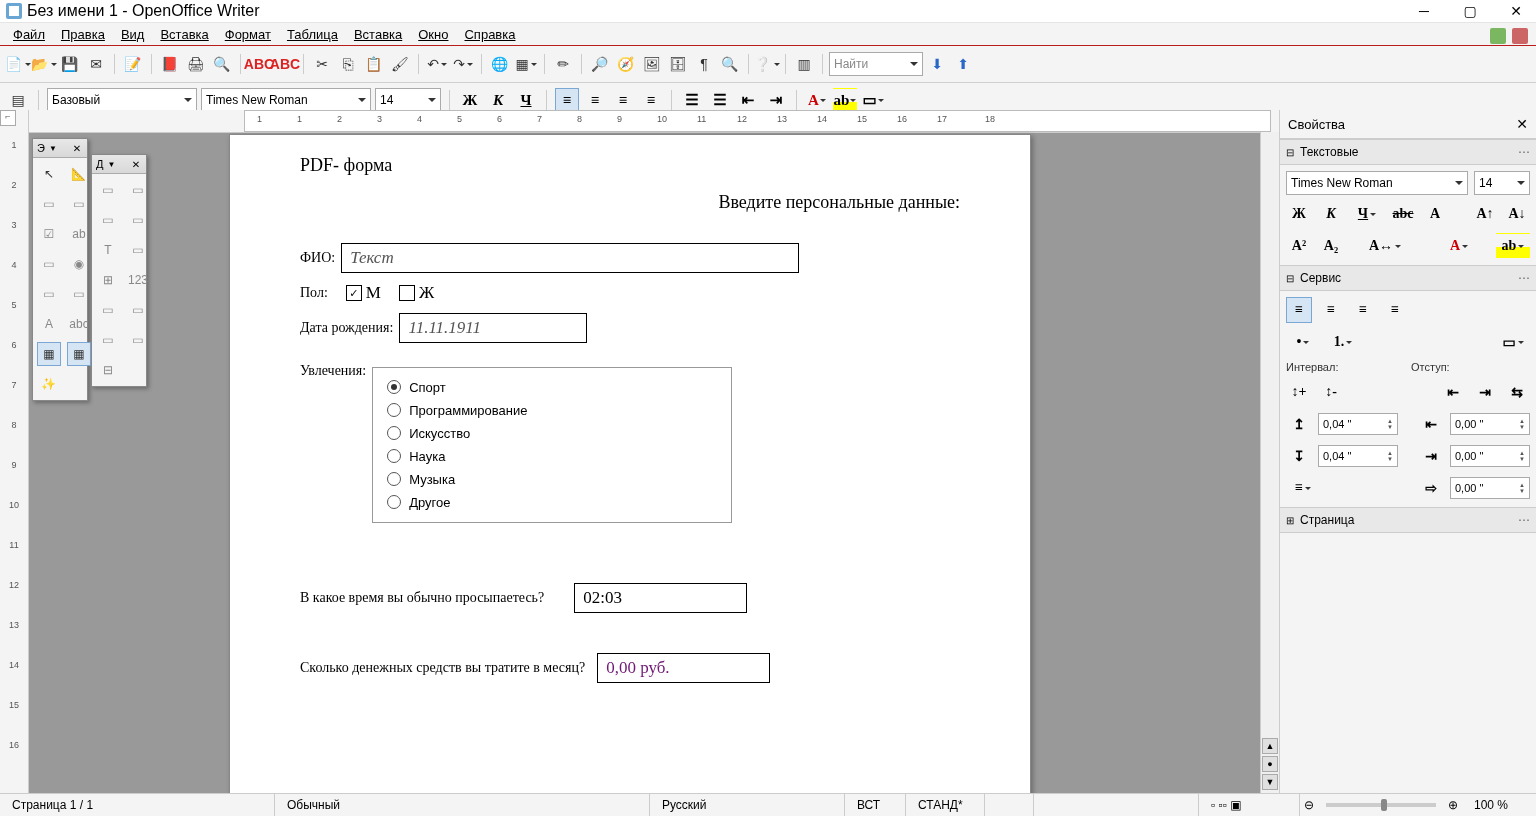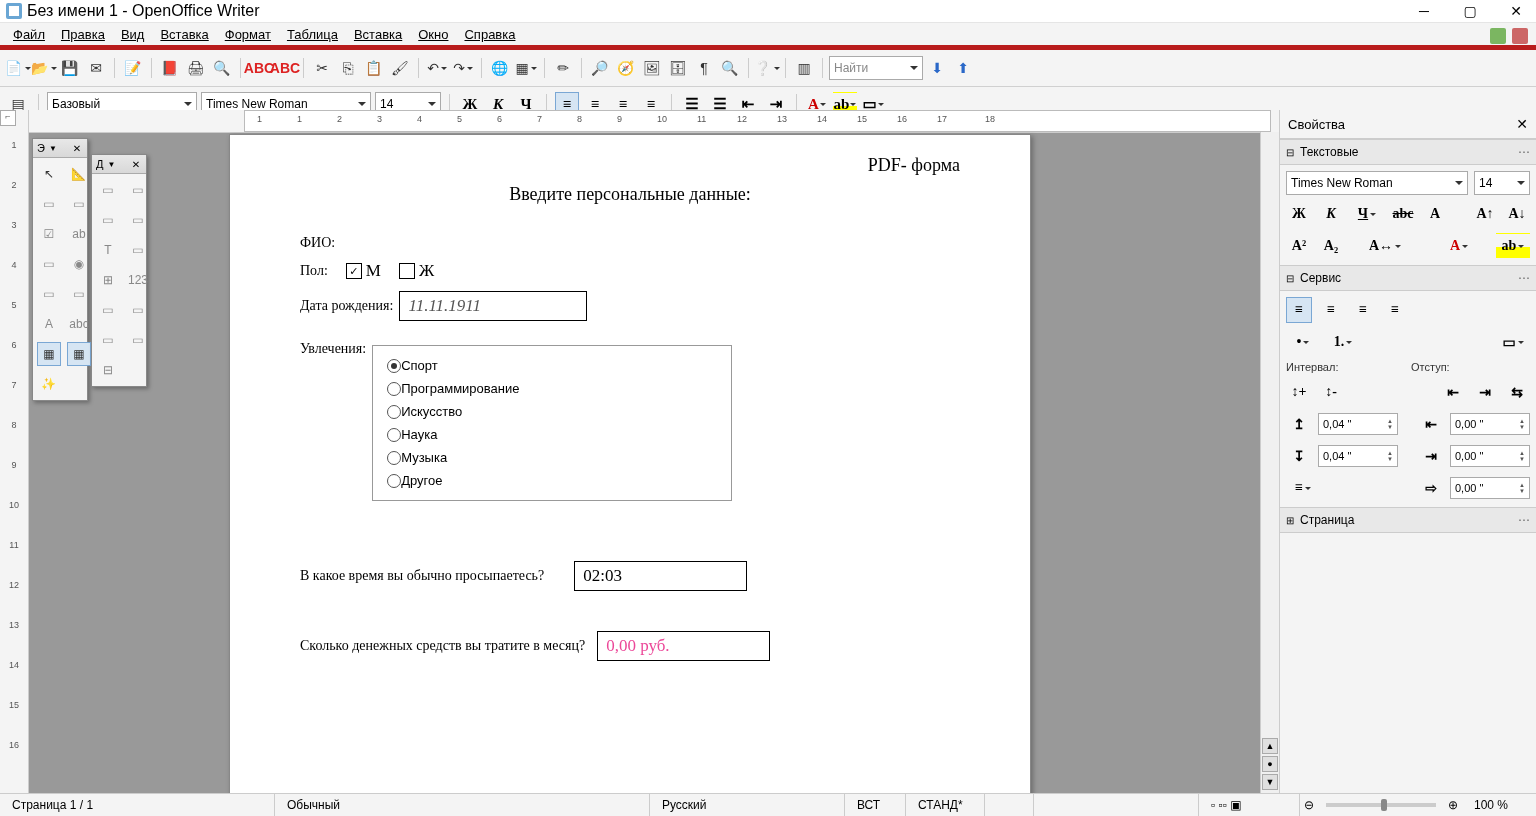--- a/index.html
+++ b/index.html
@@ -2,21 +2,21 @@
 <html><head>
 <meta charset="utf-8">
 <style>
 html,body{margin:0;padding:0;font-family:"Segoe UI",Tahoma,Arial,sans-serif;font-size:12px;color:#000;background:#fff;overflow:hidden;width:1536px;height:816px}
 .titlebar{height:22px;background:#fff;display:flex;align-items:center;padding:0 6px;border-bottom:1px solid #e5e5e5}
 .titlebar .icon{width:16px;height:16px;margin-right:5px;background:#6aa6d4;border-radius:2px;position:relative}
 .titlebar .icon::after{content:"";position:absolute;inset:3px;background:#fff}
 .titlebar-title{flex:1;font-size:16px}
 .winbtns{display:flex;gap:18px;font-size:14px}
 .winbtn{width:28px;text-align:center;cursor:default}
-.menubar{height:22px;display:flex;align-items:center;gap:2px;padding:0 6px;background:#f4f4f4;border-bottom:5px solid #b91c1c}
+.menubar{height:22px;display:flex;align-items:center;gap:2px;padding:0 6px;background:#f4f4f4;border-bottom:1px solid #b91c1c}
 .menuitem{padding:2px 7px;cursor:default;font-size:13px}
 .menuitem .hot{text-decoration:underline}
 .ext-icons{position:absolute;right:8px;top:28px;display:flex;gap:6px}
 .ext-icons span{width:16px;height:16px;background:#7bb661;border-radius:2px}
 .ext-icons span:last-child{background:#c66}
 .toolbar{height:32px;display:flex;align-items:center;padding:2px 6px;background:#f4f4f4;border-bottom:1px solid #d0d0d0;gap:2px}
 .tb{width:22px;height:22px;display:flex;align-items:center;justify-content:center;border:1px solid transparent;border-radius:2px;cursor:default;font-size:14px;color:#333}
 .tb.dd::after{content:"";border:3px solid transparent;border-top-color:#333;margin-left:2px;margin-top:3px}
 .sep{width:1px;height:20px;background:#ccc;margin:0 4px}
 .combo{height:22px;border:1px solid #aaa;background:#fff;display:flex;align-items:center;padding:0 4px;font-size:12px}
@@ -29,28 +29,28 @@
 .workspace{position:absolute;top:110px;bottom:22px;left:0;right:0;display:flex}
 .vruler{width:28px;background:#f4f4f4;border-right:1px solid #ccc;position:relative;font-size:9px;color:#555}
 .vruler .tick{position:absolute;left:4px;width:20px;text-align:center}
 .doc-area{flex:1;background:#999;position:relative;overflow:hidden}
 .hruler{height:22px;background:#f4f4f4;border-bottom:1px solid #ccc;position:relative;font-size:9px;color:#555}
 .hruler .tick{position:absolute;top:4px}
 .hruler::before{content:"";position:absolute;left:215px;right:8px;top:0;bottom:0;background:#fff;border:1px solid #bbb}
 .page-wrap{position:absolute;top:22px;left:0;right:0;bottom:0;overflow:hidden}
 .page{position:absolute;left:200px;top:2px;width:800px;min-height:1000px;background:#fff;border:1px solid #888;box-shadow:2px 2px 5px rgba(0,0,0,.3)}
 .page-inner{padding:20px 70px;font-family:"Times New Roman",serif;font-size:17px;color:#000}
-.page-title{text-align:right;font-size:18px;margin-bottom:8px}
-.page-sub{text-align:center;font-size:18px;margin-bottom:30px}
+.page-title{text-align:left;font-size:18px;margin-bottom:16px}
+.page-sub{text-align:right;font-size:18px;margin-bottom:30px}
 .frow{display:flex;align-items:center;margin-bottom:10px;gap:6px}
 .flabel{font-size:14px}
 .finput{border:1.5px solid #000;padding:4px 8px;font-family:"Times New Roman",serif;font-size:17px;font-style:italic;color:#555;background:#fff}
 .chk{width:14px;height:14px;border:1px solid #000;display:inline-flex;align-items:center;justify-content:center;font-size:11px;margin-right:4px}
 .radiobox{border:1.5px solid #999;padding:12px 14px;width:330px;margin-top:4px;margin-bottom:30px;font-family:Tahoma,Arial,sans-serif;font-size:13px}
-.radiorow{display:flex;align-items:flex-end;gap:0;margin-bottom:8px}
+.radiorow{display:flex;align-items:flex-start;gap:8px;margin-bottom:8px}
 .radiorow:last-child{margin-bottom:0}
 .radio{width:12px;height:12px;border:1.5px solid #555;border-radius:50%;display:inline-flex;align-items:center;justify-content:center}
 .radio.sel::after{content:"";width:6px;height:6px;background:#333;border-radius:50%}
 .scrollbar-v{position:absolute;right:0;top:22px;bottom:0;width:18px;background:#f0f0f0;border-left:1px solid #ccc;display:flex;flex-direction:column;align-items:center;justify-content:flex-end;gap:2px;padding-bottom:4px}
 .scrollbar-v .btn{width:14px;height:14px;background:#e0e0e0;border:1px solid #aaa;font-size:9px;display:flex;align-items:center;justify-content:center}
 .float-panel{position:absolute;background:#f4f4f4;border:1px solid #888;box-shadow:2px 2px 4px rgba(0,0,0,.3);font-size:11px}
 .fp-title{height:18px;background:linear-gradient(#e8e8e8,#d8d8d8);display:flex;align-items:center;padding:0 4px;gap:4px;border-bottom:1px solid #aaa}
 .fp-title .spacer{flex:1}
 .fp-title .cbtn{width:12px;height:12px;display:flex;align-items:center;justify-content:center;font-size:10px}
 .fp-body{padding:4px;display:grid;grid-template-columns:24px 24px;gap:6px}
@@ -238,20 +238,21 @@
         <div class="tick" style="left: 956px;">18</div>
       </div>
     <div class="page-wrap">
       <div class="page">
         <div class="page-inner">
           <div class="page-title">PDF- форма</div>
           <div class="page-sub">Введите персональные данные:</div>
 
           <div class="frow">
             <div class="flabel">ФИО:</div>
+            <div class="finput" style="width:440px">Текст</div>
           </div>
 
           <div class="frow" style="gap:18px">
             <div class="flabel">Пол:</div>
             <div style="display:flex;align-items:center">
                 <span class="chk">✓</span>
                 <span>М</span>
               </div>
             <div style="display:flex;align-items:center">
                 <span class="chk"></span>
@@ -294,21 +295,21 @@
             </div>
           </div>
 
           <div class="frow" style="margin-top:30px;gap:30px">
             <div class="flabel">В какое время вы обычно просыпаетесь?</div>
             <div class="finput" style="width:155px;font-style:normal;color:#000">02:03</div>
           </div>
 
           <div class="frow" style="margin-top:40px;gap:12px">
             <div class="flabel">Сколько денежных средств вы тратите в месяц?</div>
-            <div class="finput" style="width:155px;font-style:normal;color:#ec4899">0,00 руб.</div>
+            <div class="finput" style="width:155px;font-style:normal;color:#701a75">0,00 руб.</div>
           </div>
         </div>
       </div>
     </div>
 
     <div class="float-panel" style="left:3px;top:28px;width:54px">
       <div class="fp-title">
           <span>Э</span>
           <span style="font-size:8px">▼</span>
           <span class="spacer"></span>

